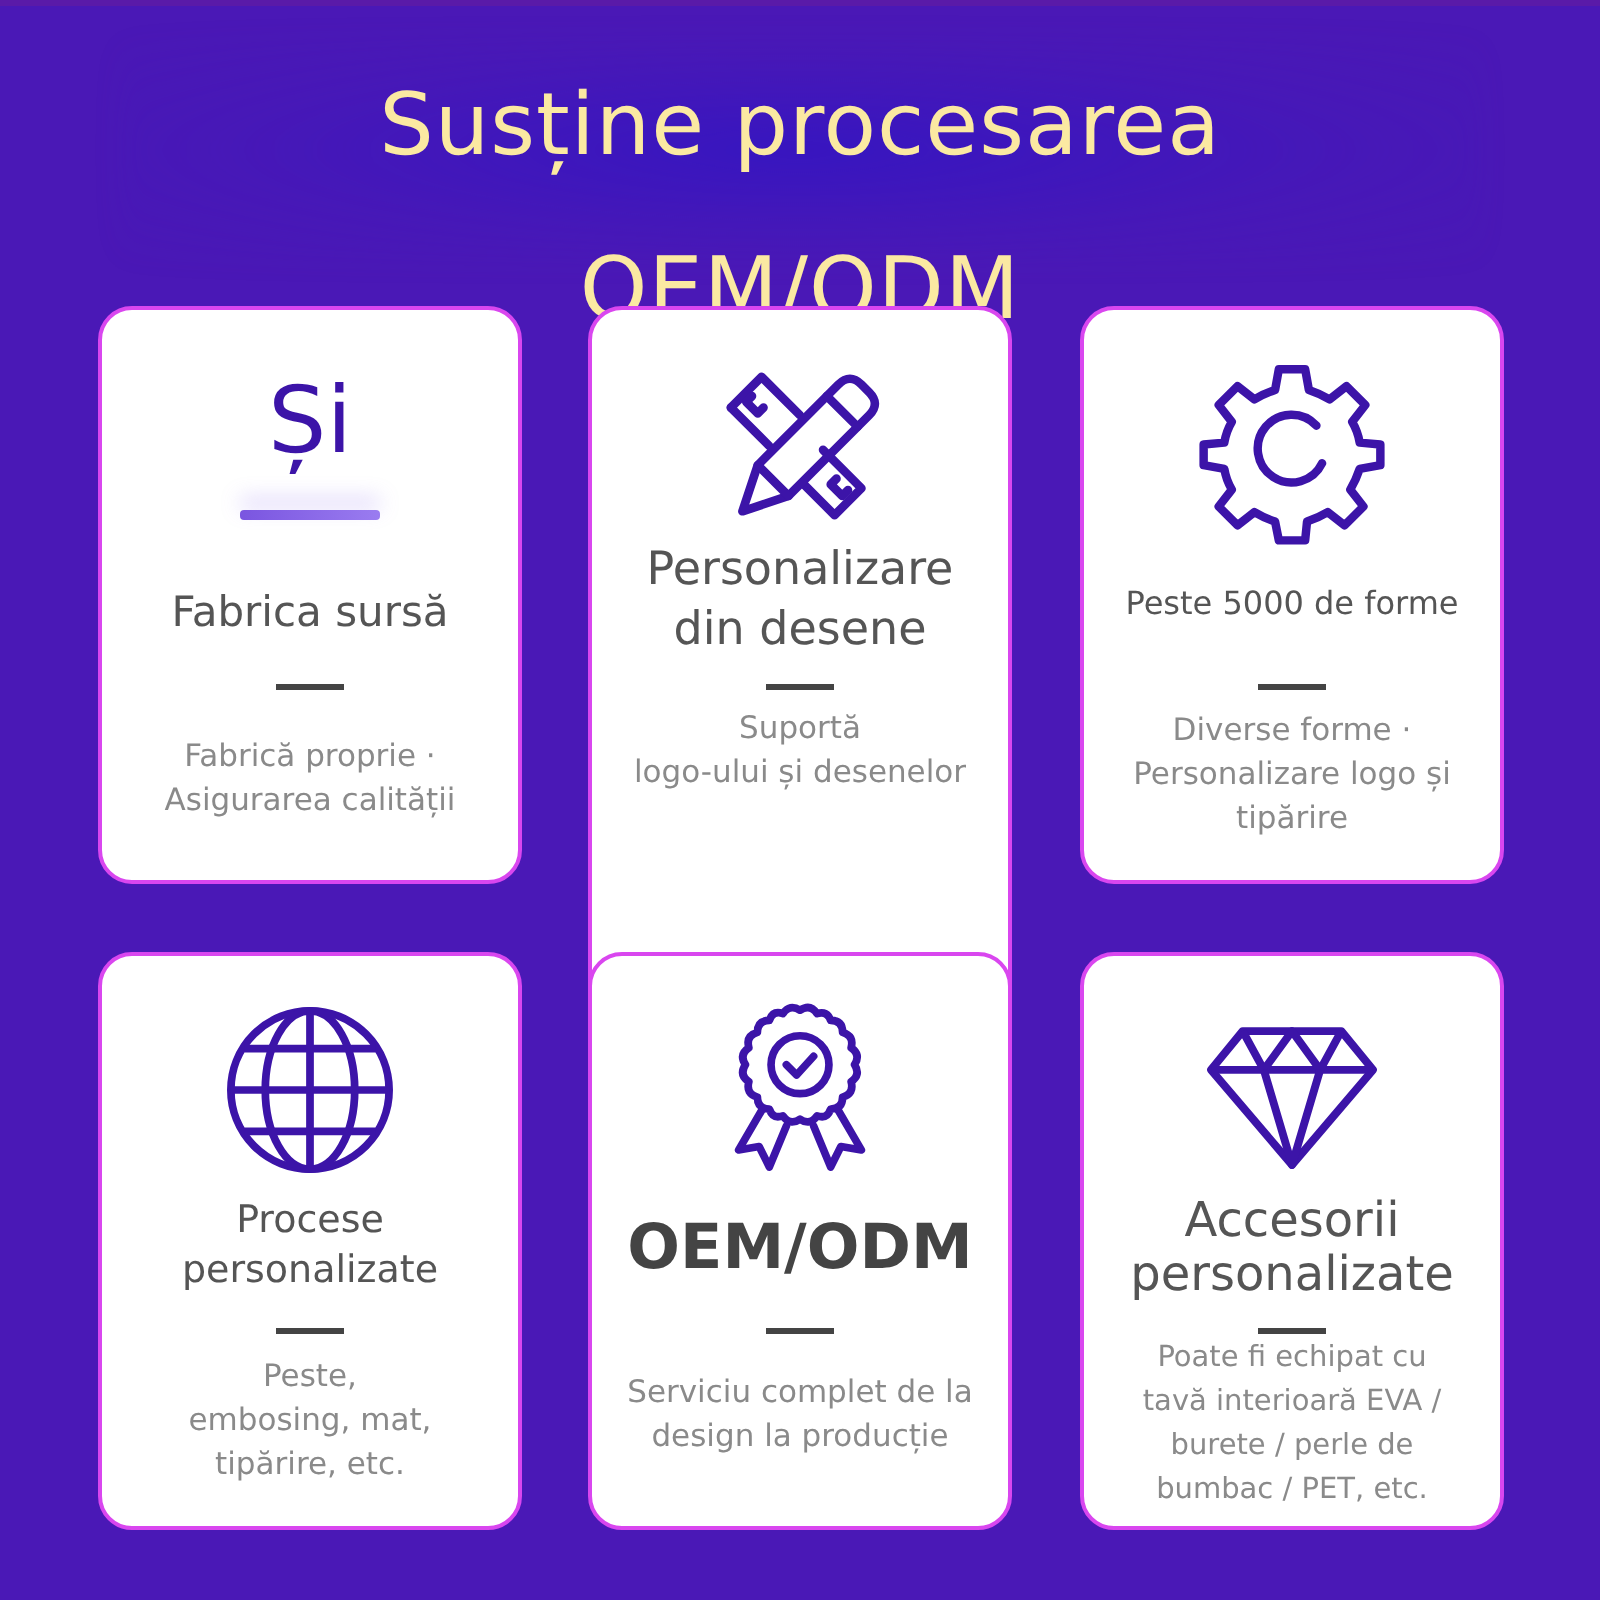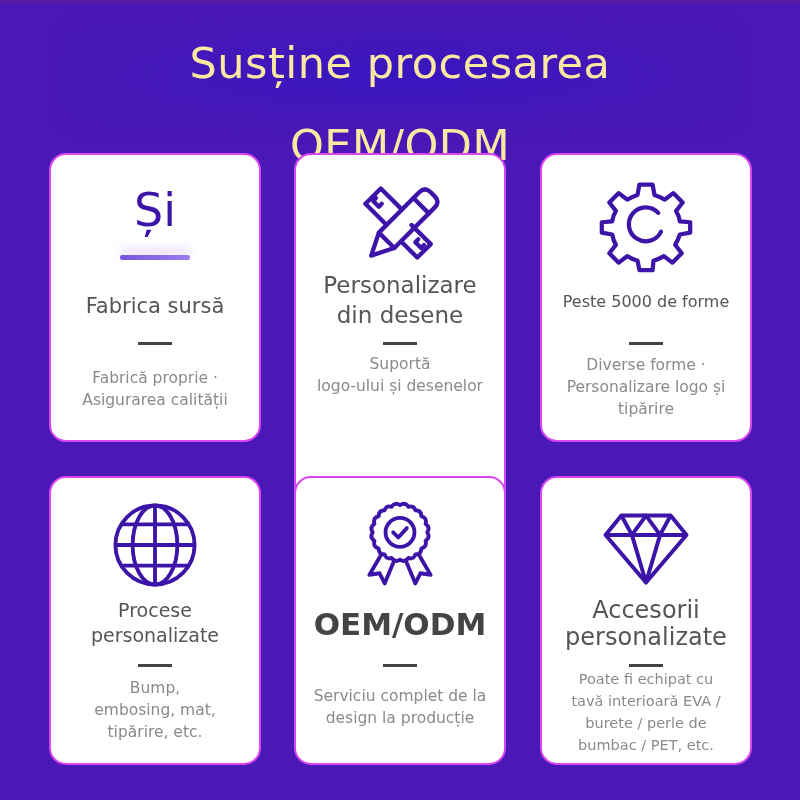--- a/index.html
+++ b/index.html
@@ -117,21 +117,21 @@
       <line x1="12" y1="26" x2="88" y2="26"></line>
       <line x1="12" y1="74" x2="88" y2="74"></line>
     </svg>
   </div>
   <div class="card-title" style="top:120px; font-size:19px; line-height:25px;">
     <div>Procese</div>
     <div>personalizate</div>
   </div>
   <div class="divider" style="top:186px;"></div>
   <div class="card-desc" style="top:199px;">
-    <div>Bump,</div>
+    <div>Peste,</div>
     <div>embosing, mat,</div>
     <div>tipărire, etc.</div>
   </div>
 </div>
 
 <div class="card" style="left:294px; top:476px; width:212px; height:289px;">
   <div class="icon" style="top:22px;">
     <svg width="86" height="92" viewBox="0 0 100 108" fill="none" stroke="#3c14a8" stroke-width="4.5" stroke-linejoin="round" stroke-linecap="round">
       <path d="M50 6 Q56 2 60 8 Q66 6 68 12 Q75 12 75 19 Q82 21 80 28 Q86 32 82 38 Q86 44 80 48 Q82 55 75 57 Q75 64 68 64 Q66 70 60 68 Q56 74 50 70 Q44 74 40 68 Q34 70 32 64 Q25 64 25 57 Q18 55 20 48 Q14 44 18 38 Q14 32 20 28 Q18 21 25 19 Q25 12 32 12 Q34 6 40 8 Q44 2 50 6 Z"></path>
       <circle cx="50" cy="38" r="17"></circle>

